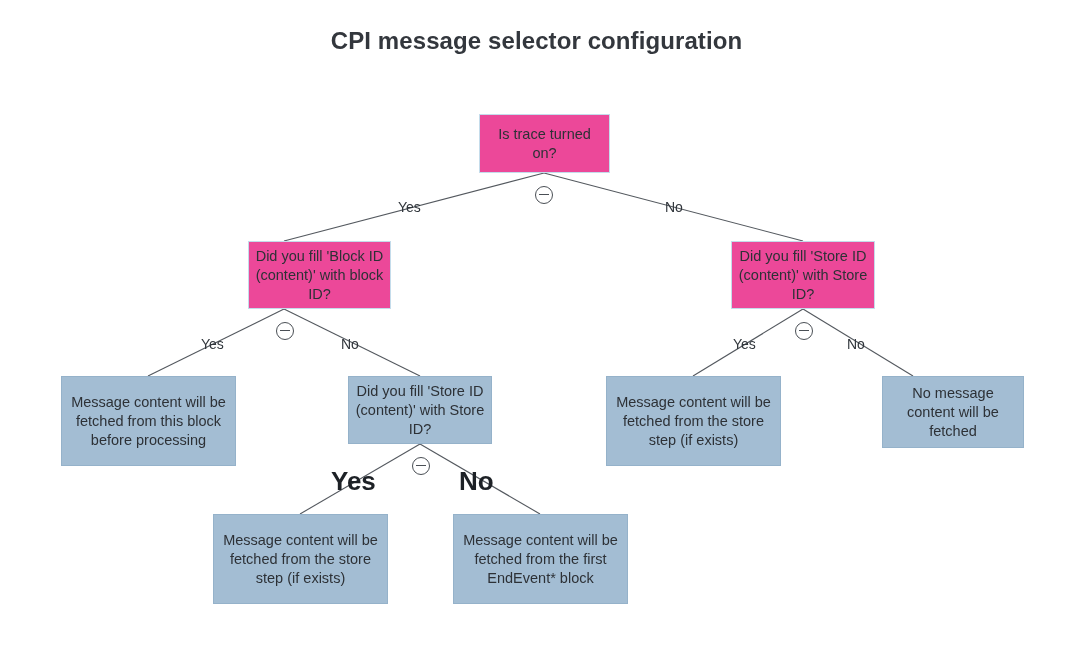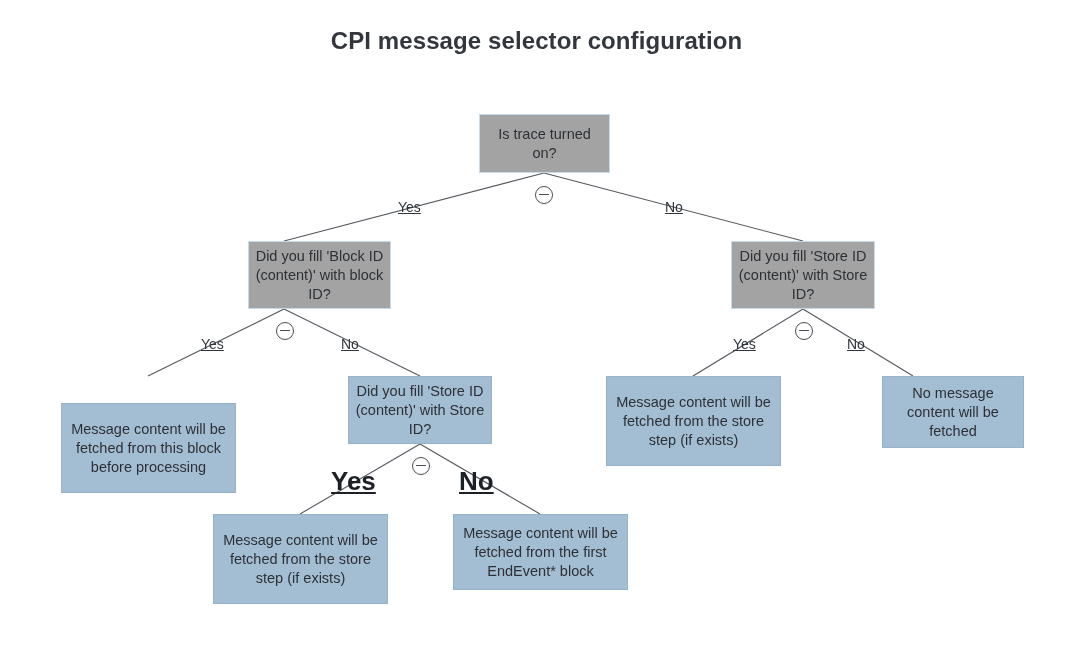--- a/index.html
+++ b/index.html
@@ -47,39 +47,38 @@
     align-items: center;
     justify-content: center;
     text-align: center;
     font-size: 14.5px;
     line-height: 19px;
     color: #2d3136;
     padding: 4px 6px;
     border: 1px solid rgba(255,255,255,0);
   }
   .node.light {
-    background: #a3a3a3;
+    background: #ec4899;
     border-color: #c4dceb;
   }
   .node.dark {
     background: #a3bdd3;
     border-color: #95b2ca;
   }
   .node .txt {
     display: block;
     width: 100%;
   }
   
   .edge-label {
     position: absolute;
     font-size: 14px;
     color: #31363c;
     white-space: nowrap;
     line-height: 1;
-    text-decoration: underline;
   }
   .edge-label.big {
     font-size: 26px;
     font-weight: bold;
     color: #1d2126;
   }
   
   .collapse-toggle {
     position: absolute;
     width: 18px;
@@ -121,36 +120,36 @@
   <div id="nodes-layer">
       <div class="node light" style="left: 479px; top: 114px; width: 131px; height: 59px;">
         <span class="txt">Is trace turned on?</span>
       </div>
       <div class="node light" style="left: 213px; top: 241px; width: 143px; height: 68px; margin-left: 35px;">
         <span class="txt">Did you fill 'Block ID (content)' with block ID?</span>
       </div>
       <div class="node light" style="left: 731px; top: 241px; width: 144px; height: 68px;">
         <span class="txt">Did you fill 'Store ID (content)' with Store ID?</span>
       </div>
-      <div class="node dark" style="left: 61px; top: 376px; width: 175px; height: 90px; margin-top: 27px;">
+      <div class="node dark" style="left: 61px; top: 376px; width: 175px; height: 90px;">
         <span class="txt">Message content will be fetched from this block before processing</span>
       </div>
       <div class="node dark" style="left: 348px; top: 376px; width: 144px; height: 68px;">
         <span class="txt">Did you fill 'Store ID (content)' with Store ID?</span>
       </div>
       <div class="node dark" style="left: 606px; top: 376px; width: 175px; height: 90px;">
         <span class="txt">Message content will be fetched from the store step (if exists)</span>
       </div>
       <div class="node dark" style="left: 842px; top: 376px; width: 142px; height: 72px; margin-left: 40px;">
         <span class="txt">No message content will be fetched</span>
       </div>
       <div class="node dark" style="left: 213px; top: 514px; width: 175px; height: 90px;">
         <span class="txt">Message content will be fetched from the store step (if exists)</span>
       </div>
-      <div class="node dark" style="left: 453px; top: 514px; width: 175px; height: 76px;">
+      <div class="node dark" style="left: 453px; top: 514px; width: 175px; height: 90px;">
         <span class="txt">Message content will be fetched from the first EndEvent* block</span>
       </div>
     </div>
   <div id="labels-layer">
       <div class="edge-label" style="left: 398px; top: 200px;">Yes</div>
       <div class="edge-label" style="left: 665px; top: 200px;">No</div>
       <div class="edge-label" style="left: 201px; top: 337px;">Yes</div>
       <div class="edge-label" style="left: 341px; top: 337px;">No</div>
       <div class="edge-label" style="left: 733px; top: 337px;">Yes</div>
       <div class="edge-label" style="left: 847px; top: 337px;">No</div>

